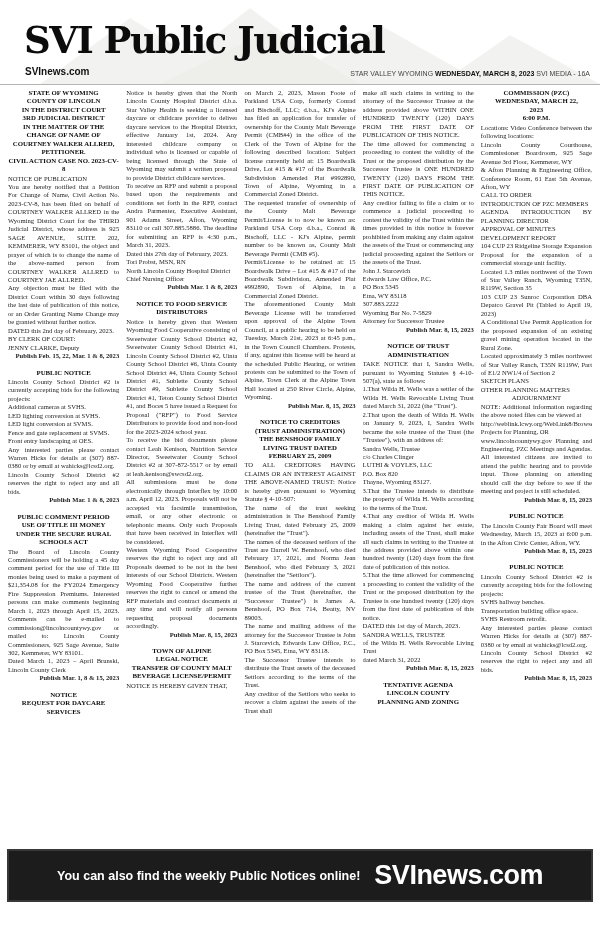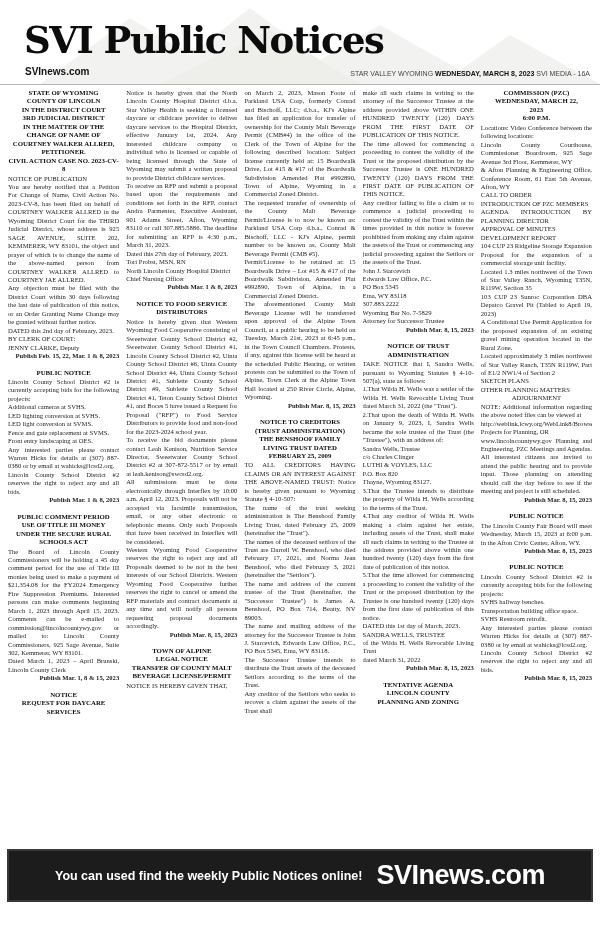--- a/index.html
+++ b/index.html
@@ -30,21 +30,21 @@
 </head>
 <body>
 
 <div class="page">
 
   <div class="header">
     <svg class="watermark" viewBox="0 0 560 84" preserveAspectRatio="none">
       <polygon points="0,84 90,18 150,55 210,8 280,60 340,25 420,70 470,35 560,84" fill="#ebebe8"></polygon>
       <polygon points="120,84 230,30 320,84" fill="#e3e3df"></polygon>
     </svg>
-    <div class="masthead">SVI Public Notices</div>
+    <div class="masthead">SVI Public Judicial</div>
     <div class="site-small">SVInews.com</div>
     <div class="dateline"><span>STAR VALLEY WYOMING </span><b>WEDNESDAY, MARCH 8, 2023</b><span> SVI MEDIA - 16A</span></div>
     <div class="rule"></div>
   </div>
 
   <div class="columns">
     <div class="col">
         <div class="blk heading">STATE OF WYOMING
 COUNTY OF LINCOLN
 IN THE DISTRICT COURT
@@ -191,17 +191,17 @@
         <div class="blk body">SVHS hallway benches.</div>
         <div class="blk body">Transportation building office space.</div>
         <div class="blk body">SVHS Restroom retrofit.</div>
         <div class="blk body">Any interested parties please contact Warren Hicks for details at (307) 887-0380 or by email at wahicks@lcsd2.org.</div>
         <div class="blk body">Lincoln County School District #2 reserves the right to reject any and all bids.</div>
         <div class="blk publish">Publish Mar. 8, 15, 2023</div>
       </div>
   </div>
 
   <div class="footer">
-    <span class="footer-msg">You can used find the weekly Public Notices online!</span>
+    <span class="footer-msg">You can also find the weekly Public Notices online!</span>
     <span class="footer-site">SVInews.com</span>
   </div>
 
 </div>
 
 </body></html>

